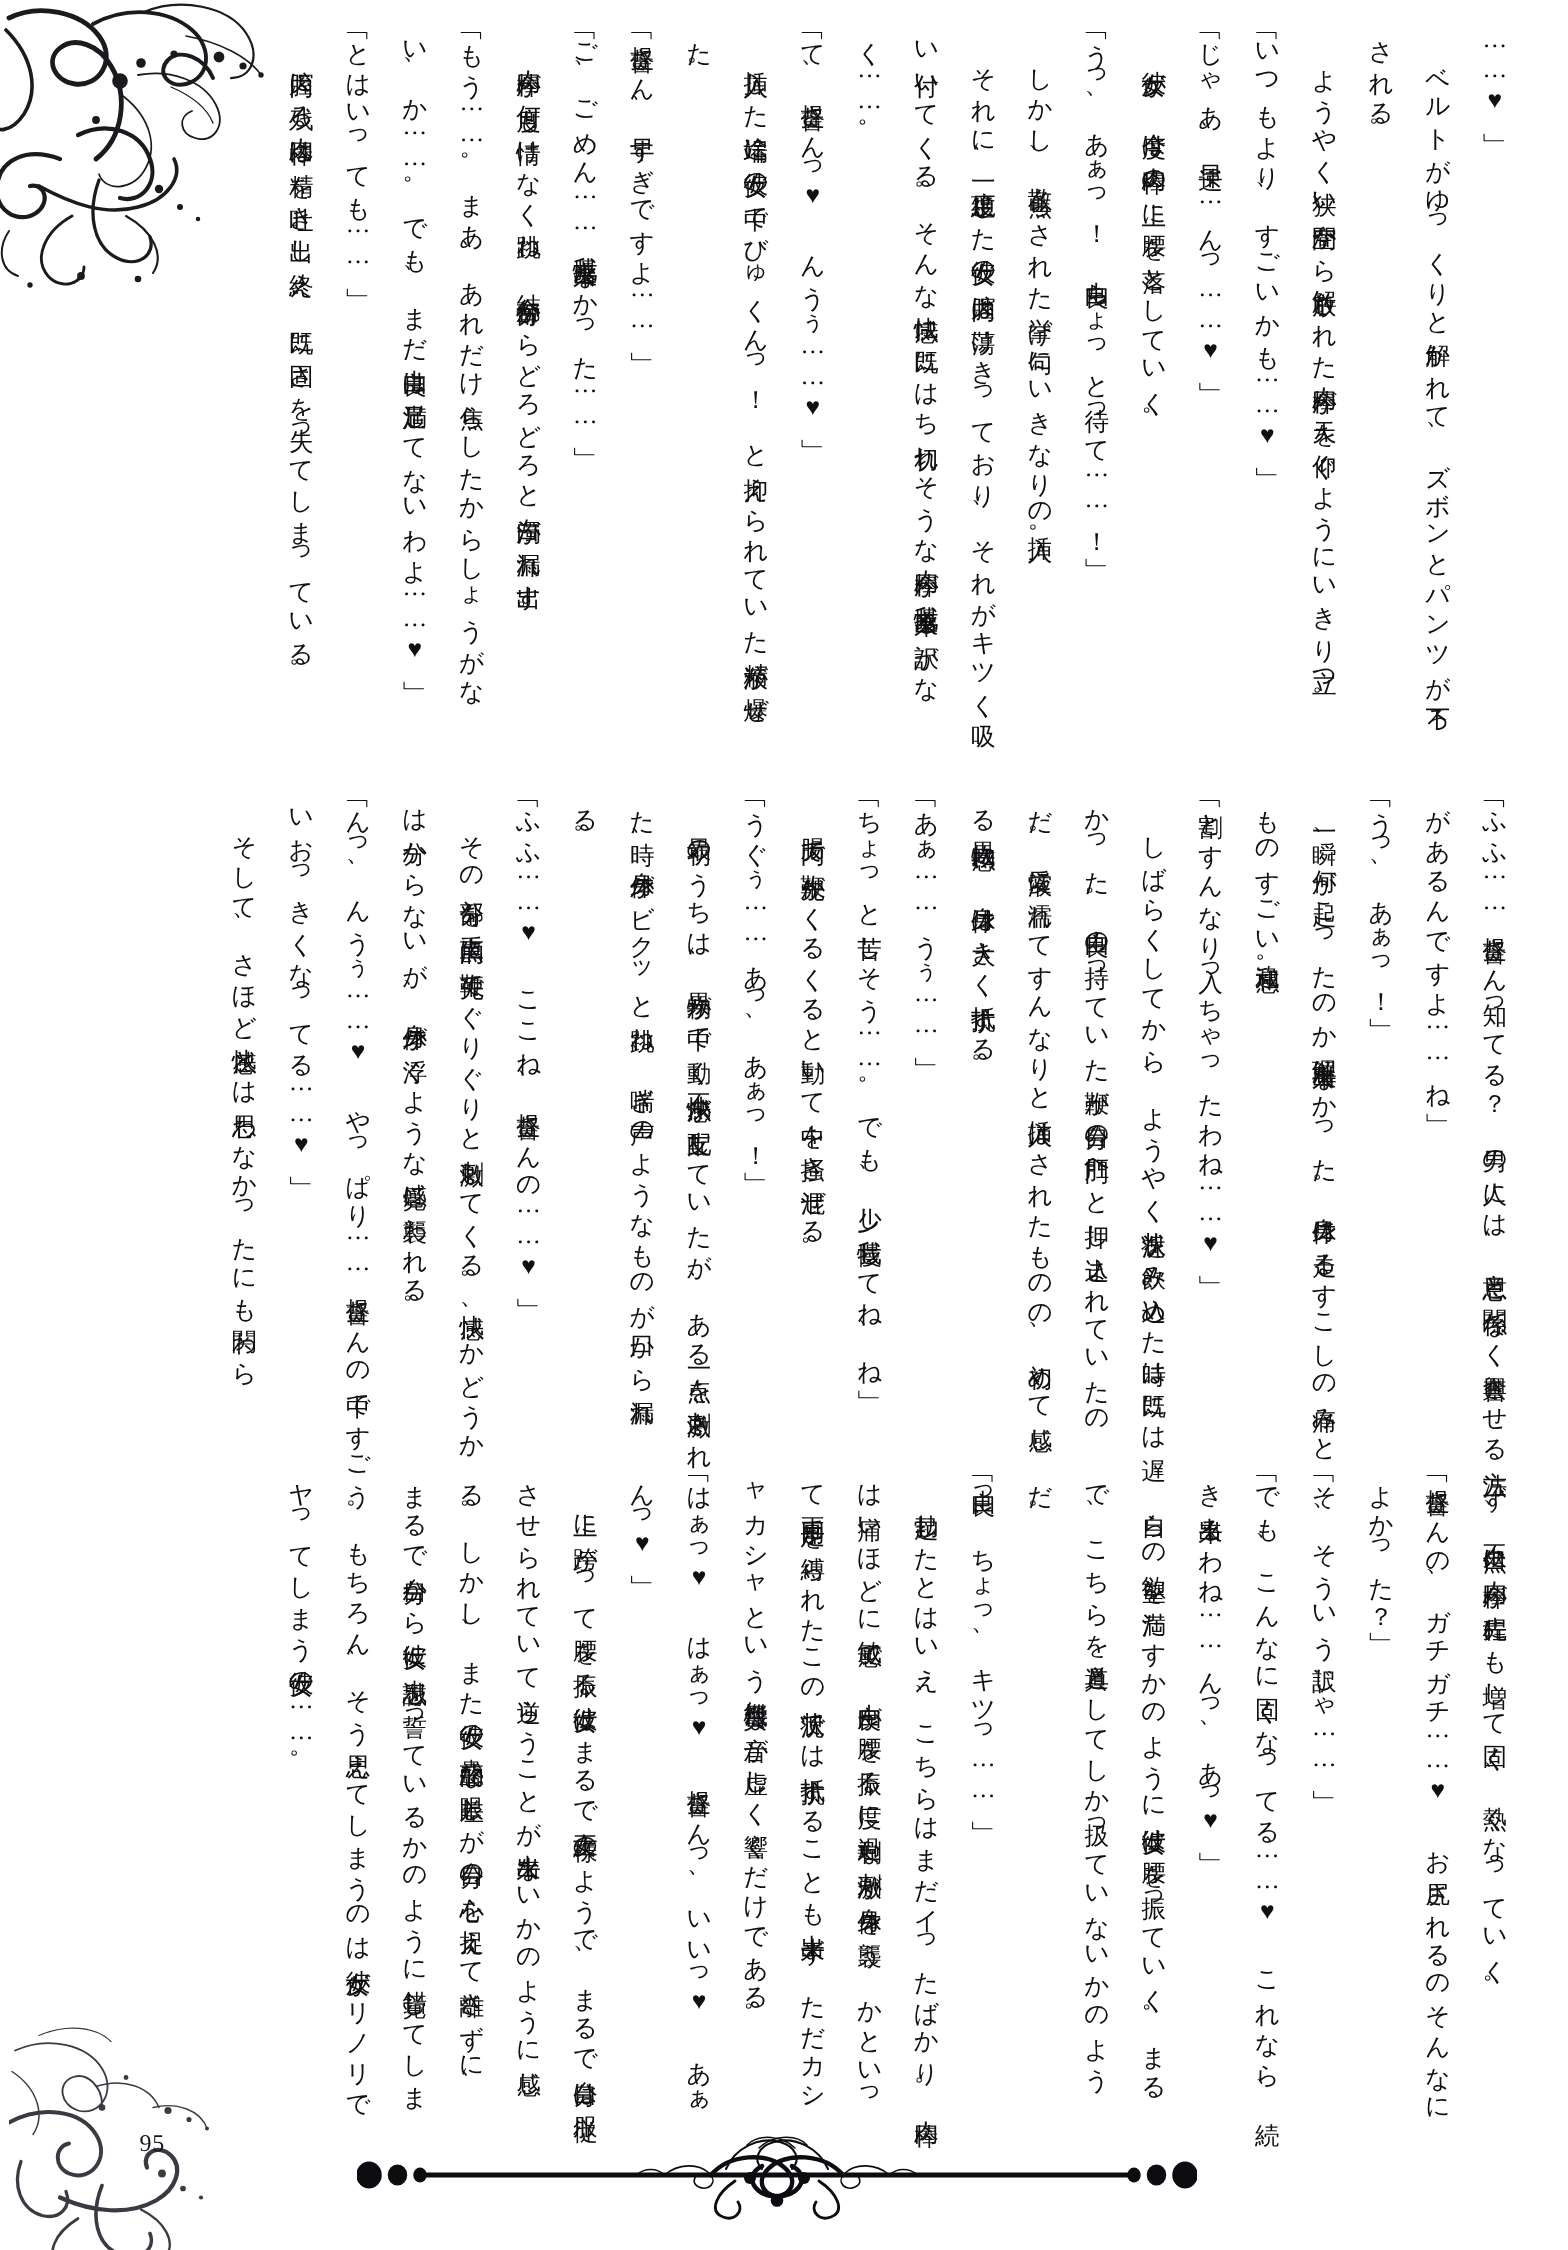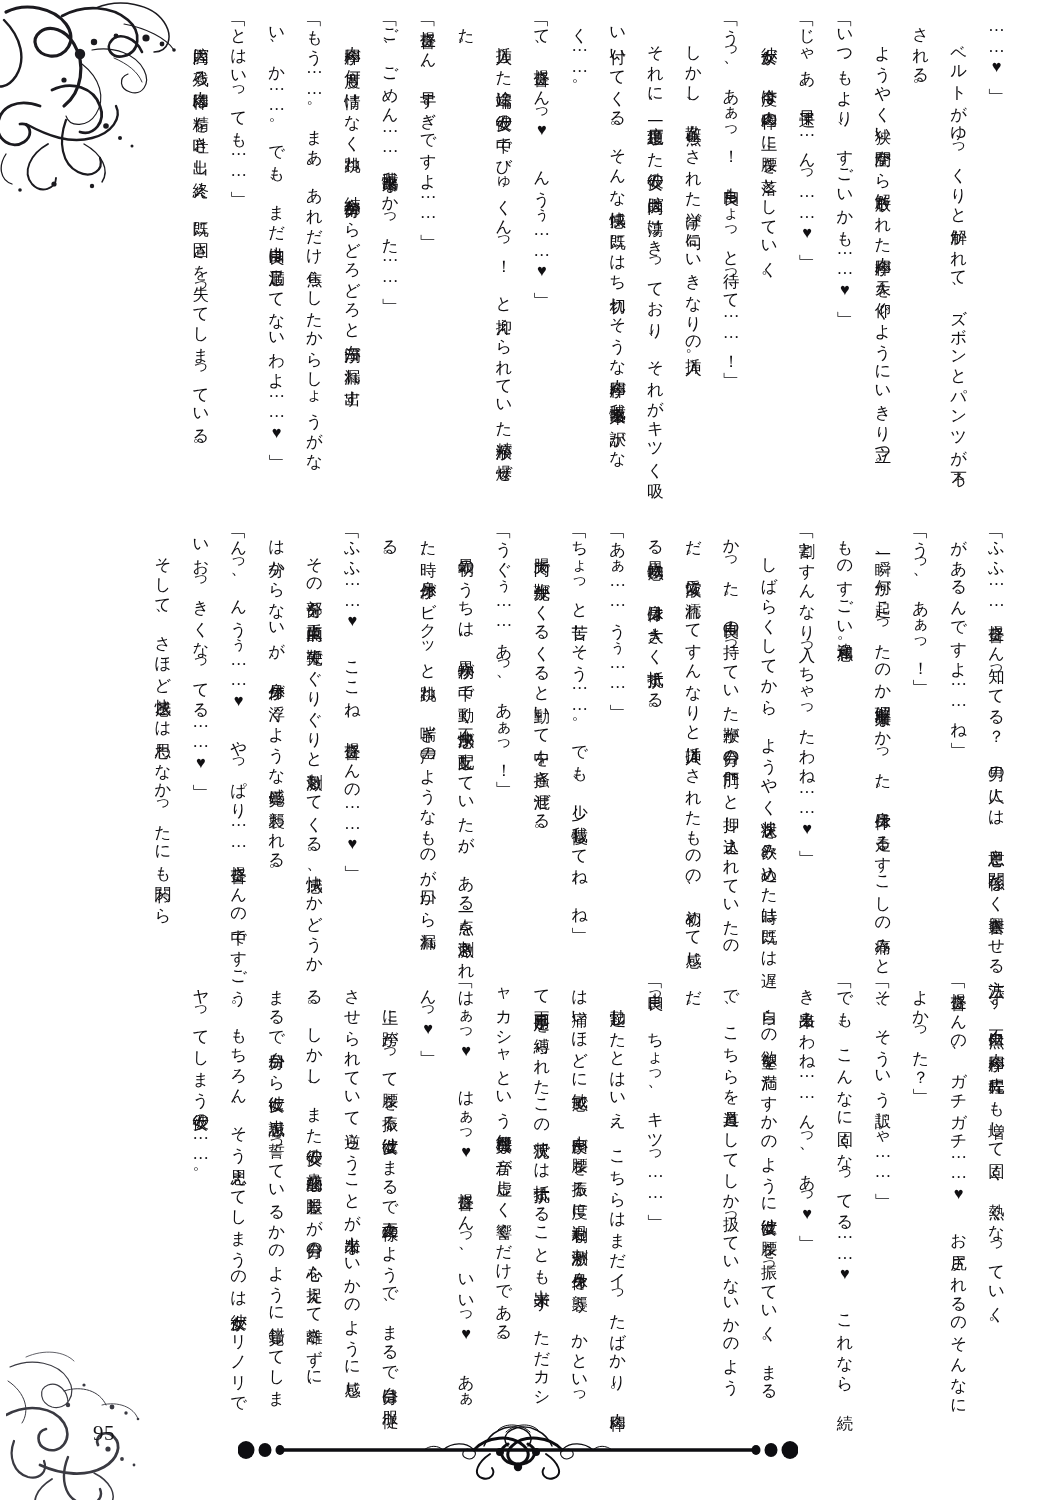--- a/index.html
+++ b/index.html
@@ -41,21 +41,21 @@
   }
 
   #block1 { right:30px; top:16px; height:470px; }
   #block2 { right:30px; top:528px; height:452px; }
   #block3 { right:30px; top:978px; height:430px; }
 
   
   #pageno {
     position:absolute;
     left:93px; top:1421px;
-    font-size:21px;
+    font-size:16px;
     letter-spacing:0.5px;
     color:#141316;
     font-family:"Liberation Serif","DejaVu Serif",serif;
   }
 </style>
 </head>
 <body>
 
 <div id="page">
 

